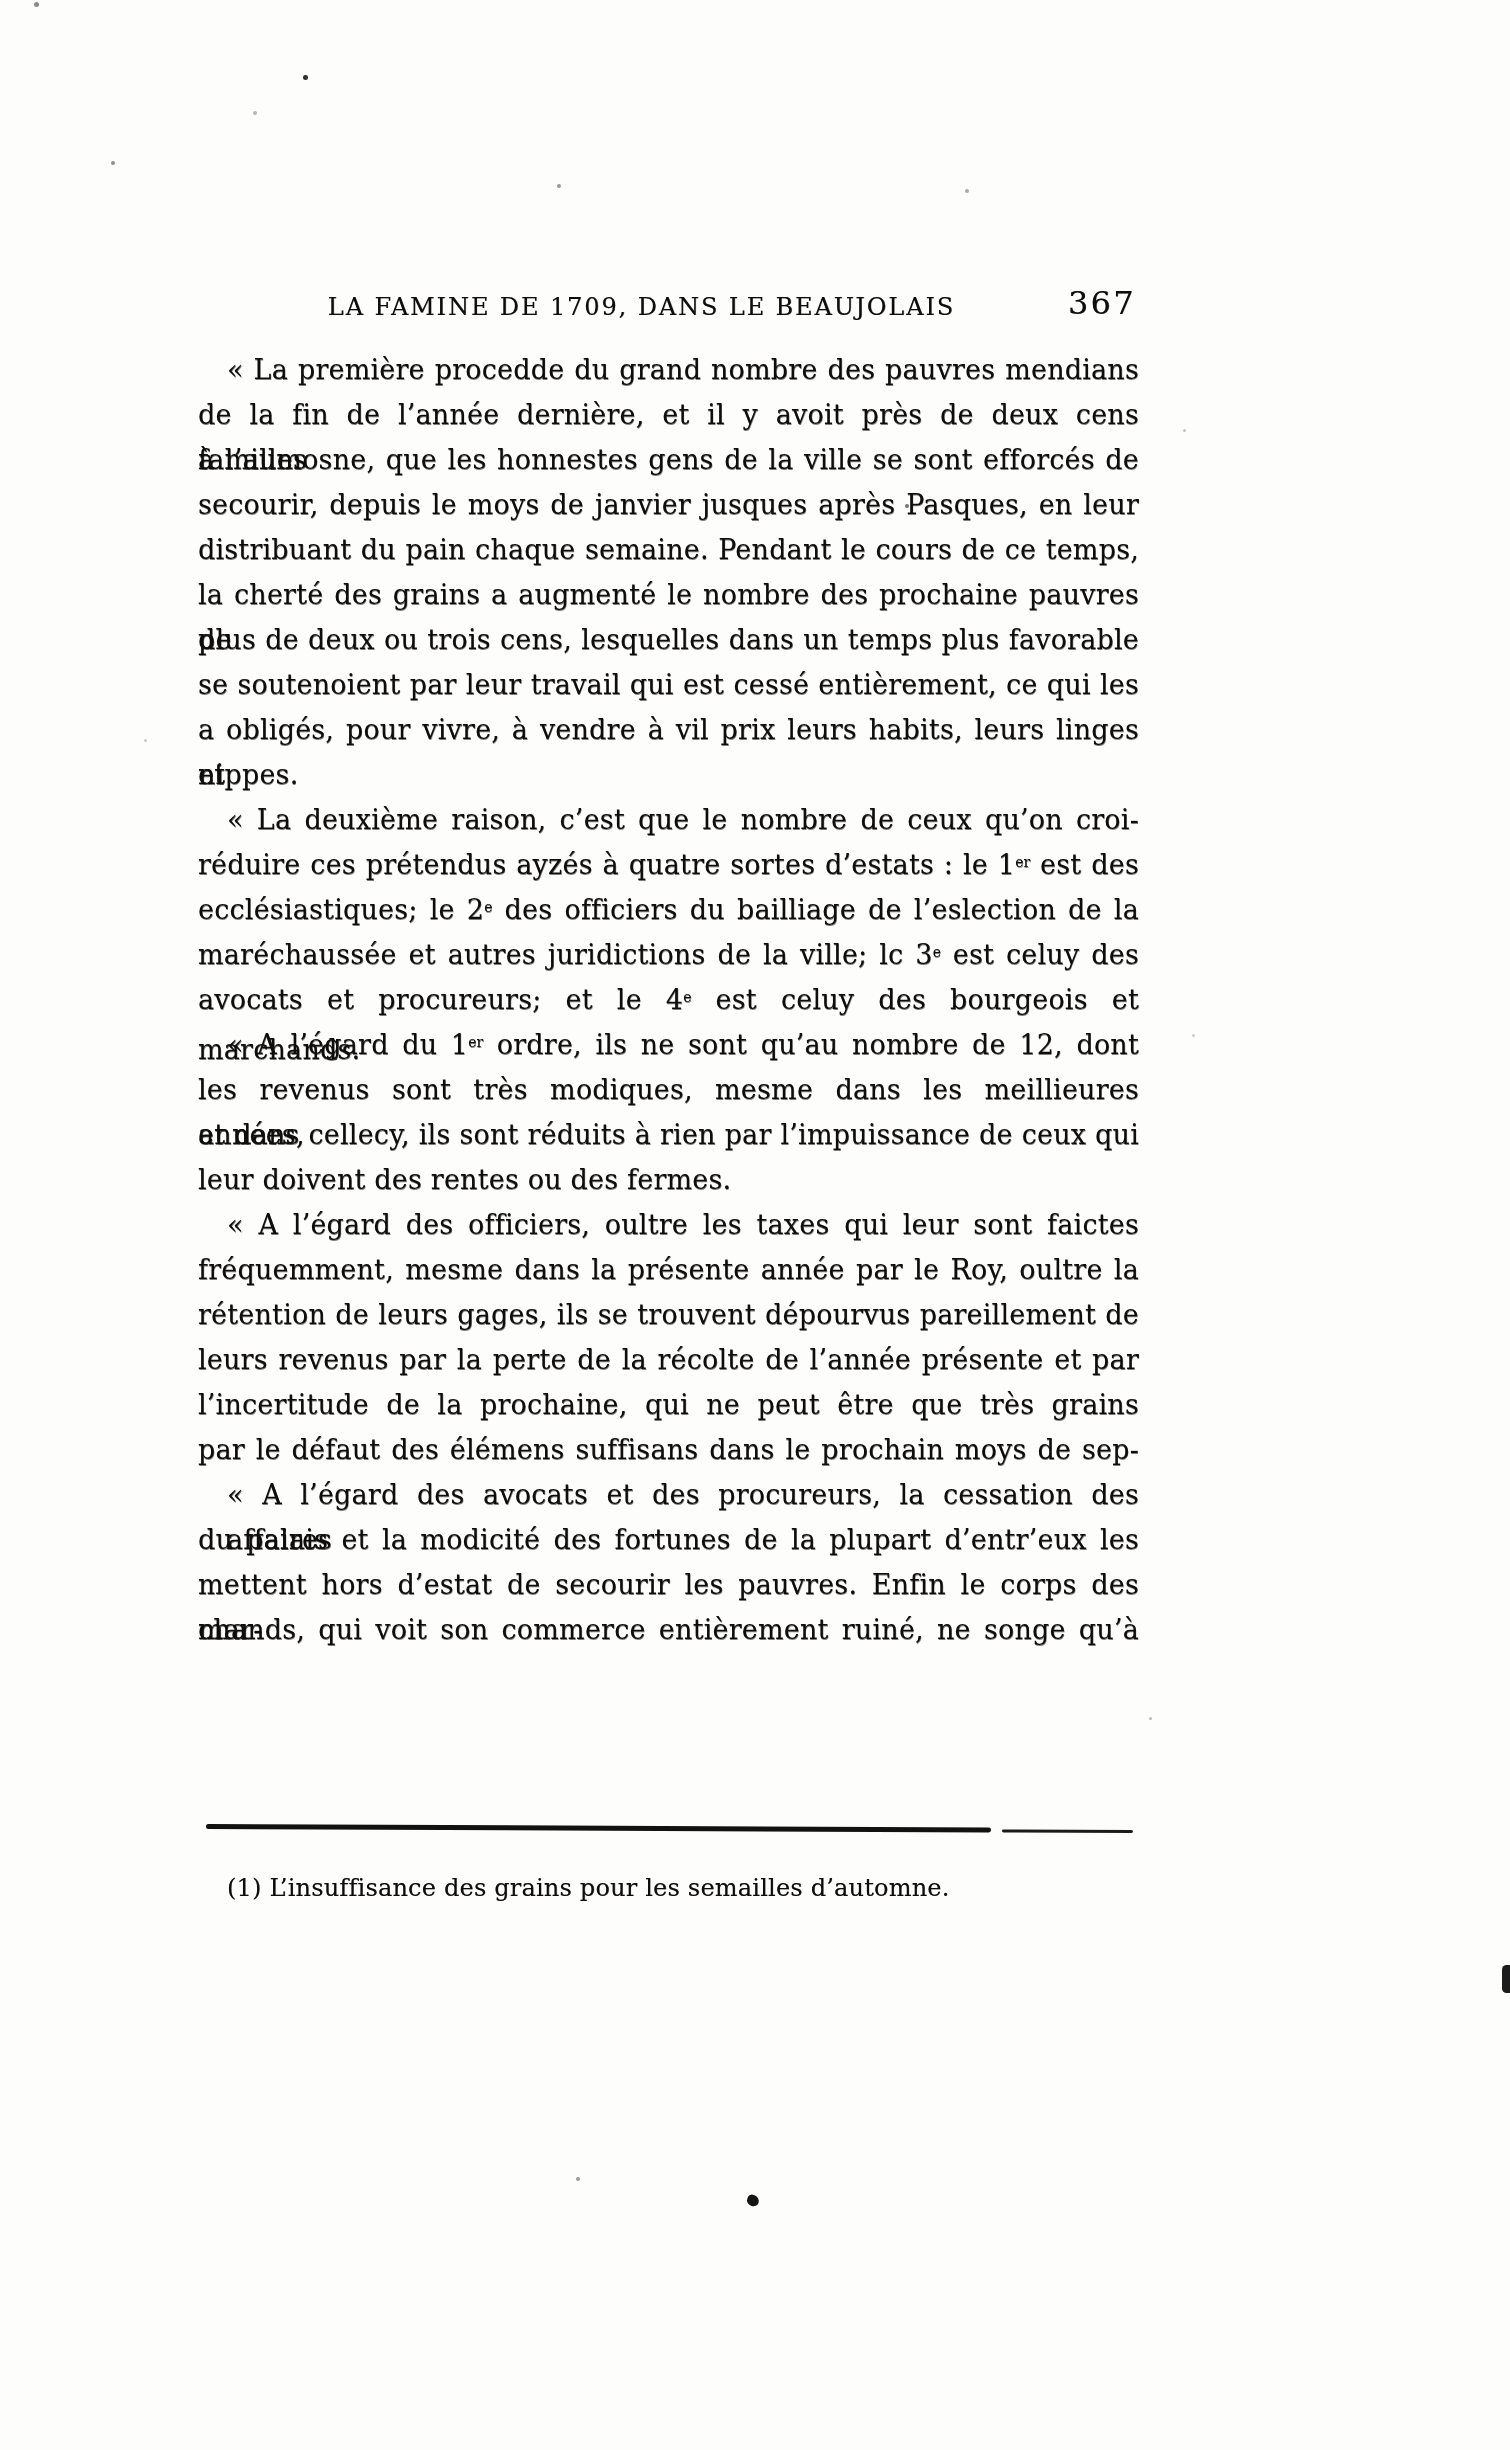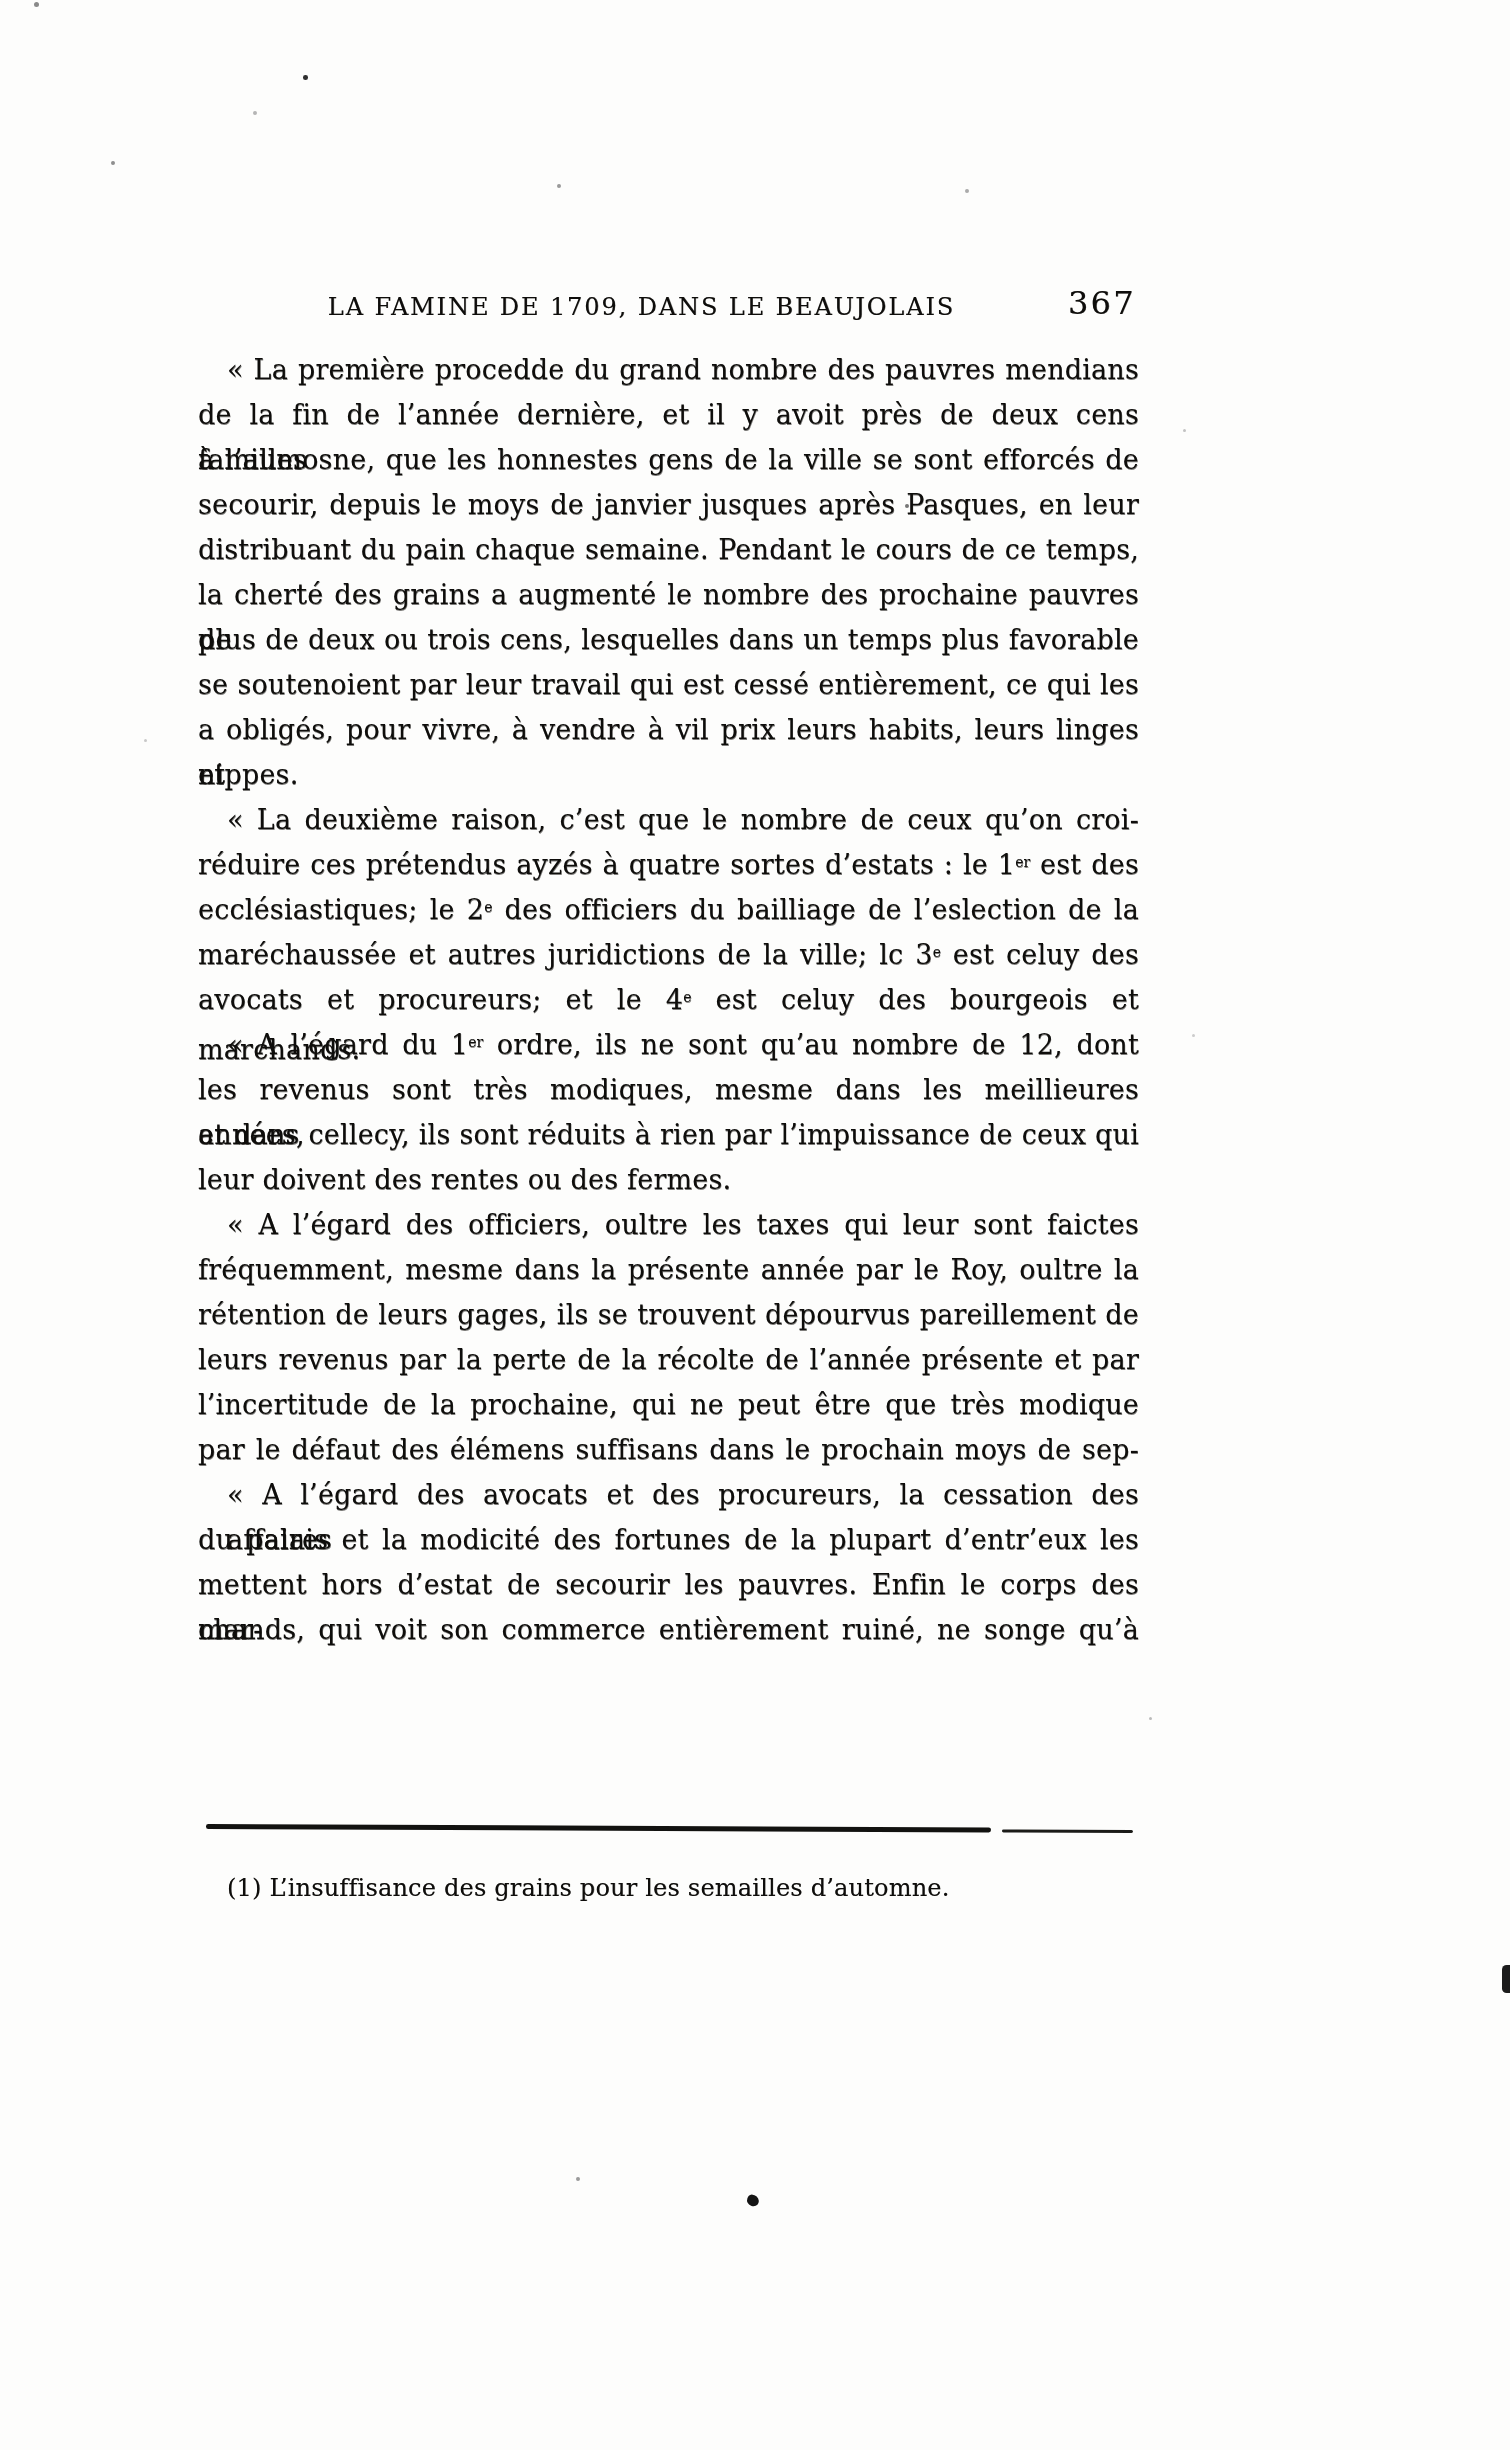--- a/index.html
+++ b/index.html
@@ -72,21 +72,21 @@
       <div class="line">maréchaussée et autres juridictions de la ville; lc 3<sup class="ord">e</sup> est celuy des</div>
       <div class="line">avocats et procureurs; et le 4<sup class="ord">e</sup> est celuy des bourgeois et marchands.</div>
       <div class="line indent">« A l’égard du 1<sup class="ord">er</sup> ordre, ils ne sont qu’au nombre de 12, dont</div>
       <div class="line">les revenus sont très modiques, mesme dans les meillieures années,</div>
       <div class="line">et dans cellecy, ils sont réduits à rien par l’impuissance de ceux qui</div>
       <div class="line no-just">leur doivent des rentes ou des fermes.</div>
       <div class="line indent">« A l’égard des officiers, oultre les taxes qui leur sont faictes</div>
       <div class="line">fréquemment, mesme dans la présente année par le Roy, oultre la</div>
       <div class="line">rétention de leurs gages, ils se trouvent dépourvus pareillement de</div>
       <div class="line">leurs revenus par la perte de la récolte de l’année présente et par</div>
-      <div class="line">l’incertitude de la prochaine, qui ne peut être que très modique</div>
+      <div class="line">l’incertitude de la prochaine, qui ne peut être que très grains</div>
       <div class="line">par le défaut des élémens suffisans dans le prochain moys de sep-</div>
       <div class="line indent">« A l’égard des avocats et des procureurs, la cessation des affaires</div>
       <div class="line">du palais et la modicité des fortunes de la plupart d’entr’eux les</div>
       <div class="line">mettent hors d’estat de secourir les pauvres. Enfin le corps des mar-</div>
       <div class="line">chands, qui voit son commerce entièrement ruiné, ne songe qu’à</div>
     </div>
 
   <div class="rule-wrap">
     <div class="rule-a"></div>
     <div class="rule-b"></div>

